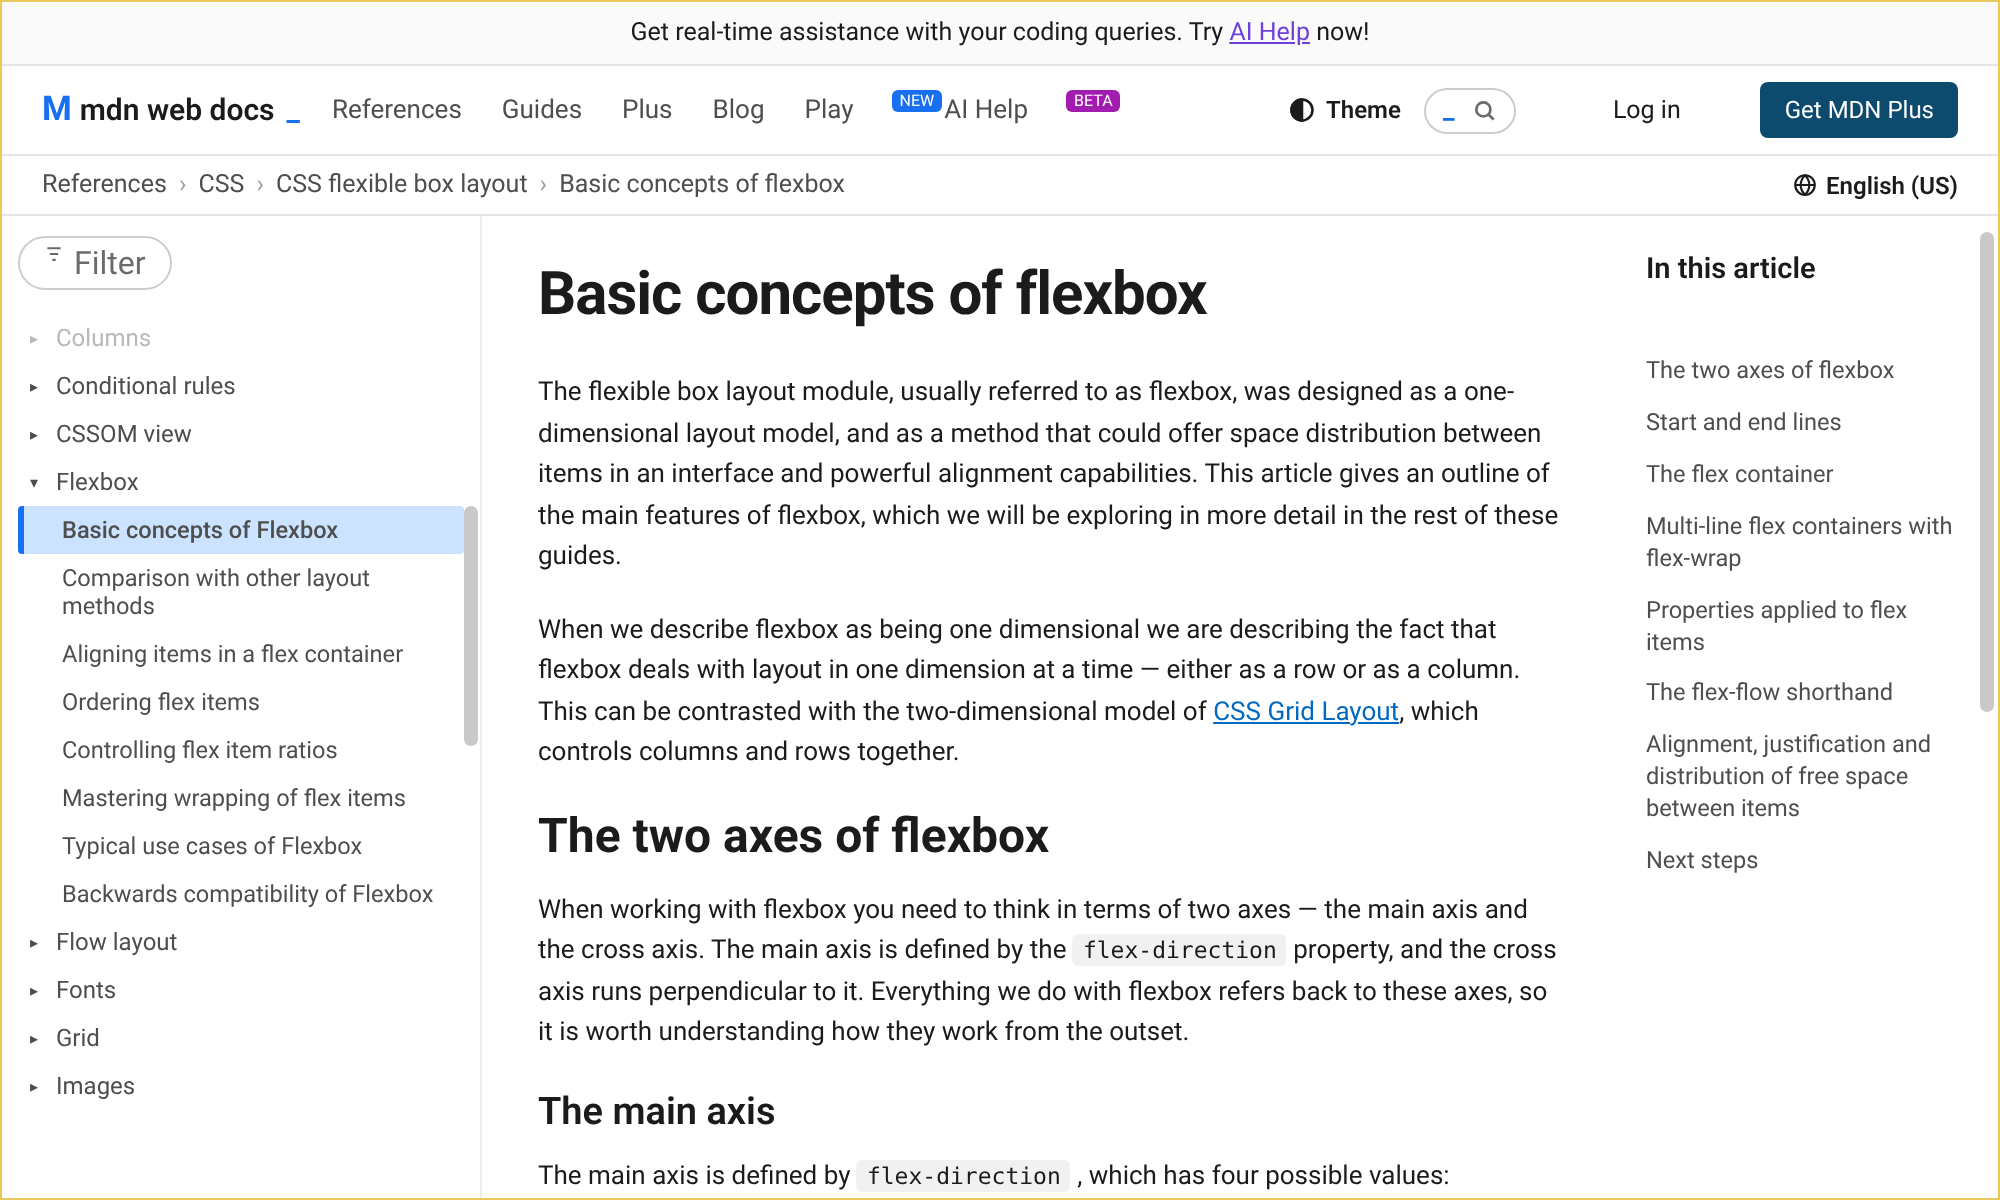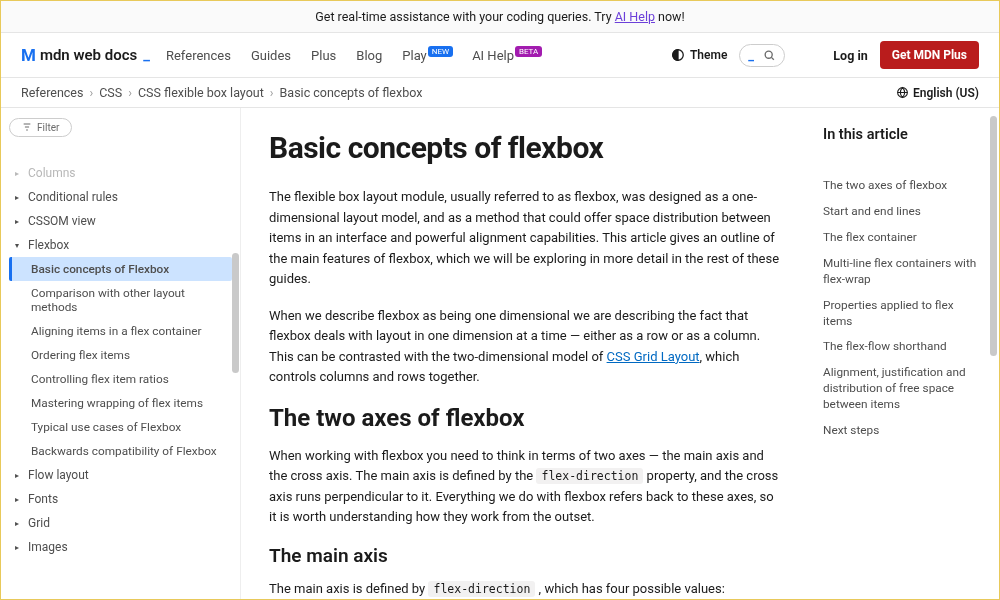--- a/index.html
+++ b/index.html
@@ -8,43 +8,43 @@
 
 .banner { text-align: center; padding: 8px; font-size: 12.5px; border-bottom: 1px solid #e5e5e5; background: #fafafa; }
 .banner-link { color: #6c40d9; text-decoration: underline; }
 
 .topnav { display: flex; align-items: center; padding: 8px 20px; border-bottom: 1px solid #e5e5e5; gap: 16px; }
 .logo { display: flex; align-items: center; gap: 4px; font-weight: 600; font-size: 15px; }
 .logo-m { color: #1870f0; font-weight: 700; font-size: 17px; }
 .logo-underscore { color: #1870f0; margin-left: 2px; }
 .nav-items { display: flex; gap: 20px; font-size: 13px; color: #4e4e4e; flex: 1; }
 .nav-item { position: relative; cursor: pointer; }
-.badge { font-size: 8px; padding: 1px 4px; border-radius: 3px; color: #fff; position: relative; top: -6px; left: 1px; }
+.badge { font-size: 8px; padding: 1px 4px; border-radius: 3px; color: #fff; position: relative; top: -6px; left: 19px; }
 .badge-new { background: #1870f0; }
 .badge-beta { background: #a21caf; }
 .right-controls { display: flex; align-items: center; gap: 12px; }
 .theme-toggle { display: flex; align-items: center; gap: 5px; font-size: 12px; font-weight: 600; cursor: pointer; }
 .theme-icon { width: 14px; height: 14px; }
 .search-box { display: flex; align-items: center; border: 1px solid #cdcdcd; border-radius: 14px; padding: 3px 8px; gap: 6px; width: 46px; justify-content: space-between; }
 .search-underscore { color: #1870f0; font-weight: 700; }
 .search-icon { width: 13px; height: 13px; }
-.login { font-size: 12.5px; font-weight: 700; cursor: pointer; padding-left: 36px; }
-.get-plus { background: #b91c1c; color: #fff; padding: 7px 12px; border-radius: 4px; font-size: 12px; font-weight: 700; cursor: pointer; }
+.login { font-size: 12.5px; font-weight: 400; cursor: pointer; padding-left: 36px; }
+.get-plus { background: #0c4a6e; color: #fff; padding: 7px 12px; border-radius: 4px; font-size: 12px; font-weight: 400; cursor: pointer; margin-left: 28px; }
 
 .breadcrumb-row { display: flex; align-items: center; justify-content: space-between; padding: 7px 20px; border-bottom: 1px solid #e5e5e5; font-size: 12.5px; }
 .breadcrumb { display: flex; gap: 6px; color: #4e4e4e; }
 .breadcrumb span { cursor: pointer; }
 .crumb-sep { color: #9e9e9e; }
 .lang-sel { display: flex; align-items: center; gap: 4px; font-size: 12px; font-weight: 600; cursor: pointer; }
 .globe-icon { width: 13px; height: 13px; }
 
 .content-row { display: flex; height: 498px; }
 
 .sidebar { width: 240px; border-right: 1px solid #eee; padding: 10px 8px; overflow-y: hidden; position: relative; }
-.filter-pill { border: 1px solid #cdcdcd; border-radius: 14px; padding: 3px 12px; font-size: 10px; color: #6b6b6b; display: inline-flex; gap: 5px; margin-bottom: 24px; cursor: text; }
+.filter-pill { border: 1px solid #cdcdcd; border-radius: 14px; padding: 3px 12px; font-size: 16px; color: #6b6b6b; display: inline-flex; gap: 5px; margin-bottom: 12px; cursor: text; }
 .filter-icon { width: 10px; height: 10px; }
 .side-item { padding: 5px 6px; font-size: 12px; color: #4e4e4e; cursor: pointer; display: flex; align-items: center; gap: 5px; }
 .side-item.dim { color: #b8b8b8; }
 .side-caret { font-size: 8px; width: 8px; }
 .sub-item { padding: 5px 6px 5px 22px; font-size: 11.8px; color: #4e4e4e; cursor: pointer; }
 .sub-item.active { background: #cce3ff; border-left: 3px solid #1870f0; padding-left: 19px; font-weight: 500; border-radius: 2px; }
 .scroll-thumb-left { position: absolute; right: 1px; top: 145px; width: 7px; height: 120px; background: #c9c9c9; border-radius: 4px; }
 
 .main-article { flex: 1; padding: 22px 28px 0 28px; overflow-y: hidden; }
 .main-article h1 { font-size: 30px; font-weight: 700; margin-bottom: 22px; letter-spacing: -0.5px; }

